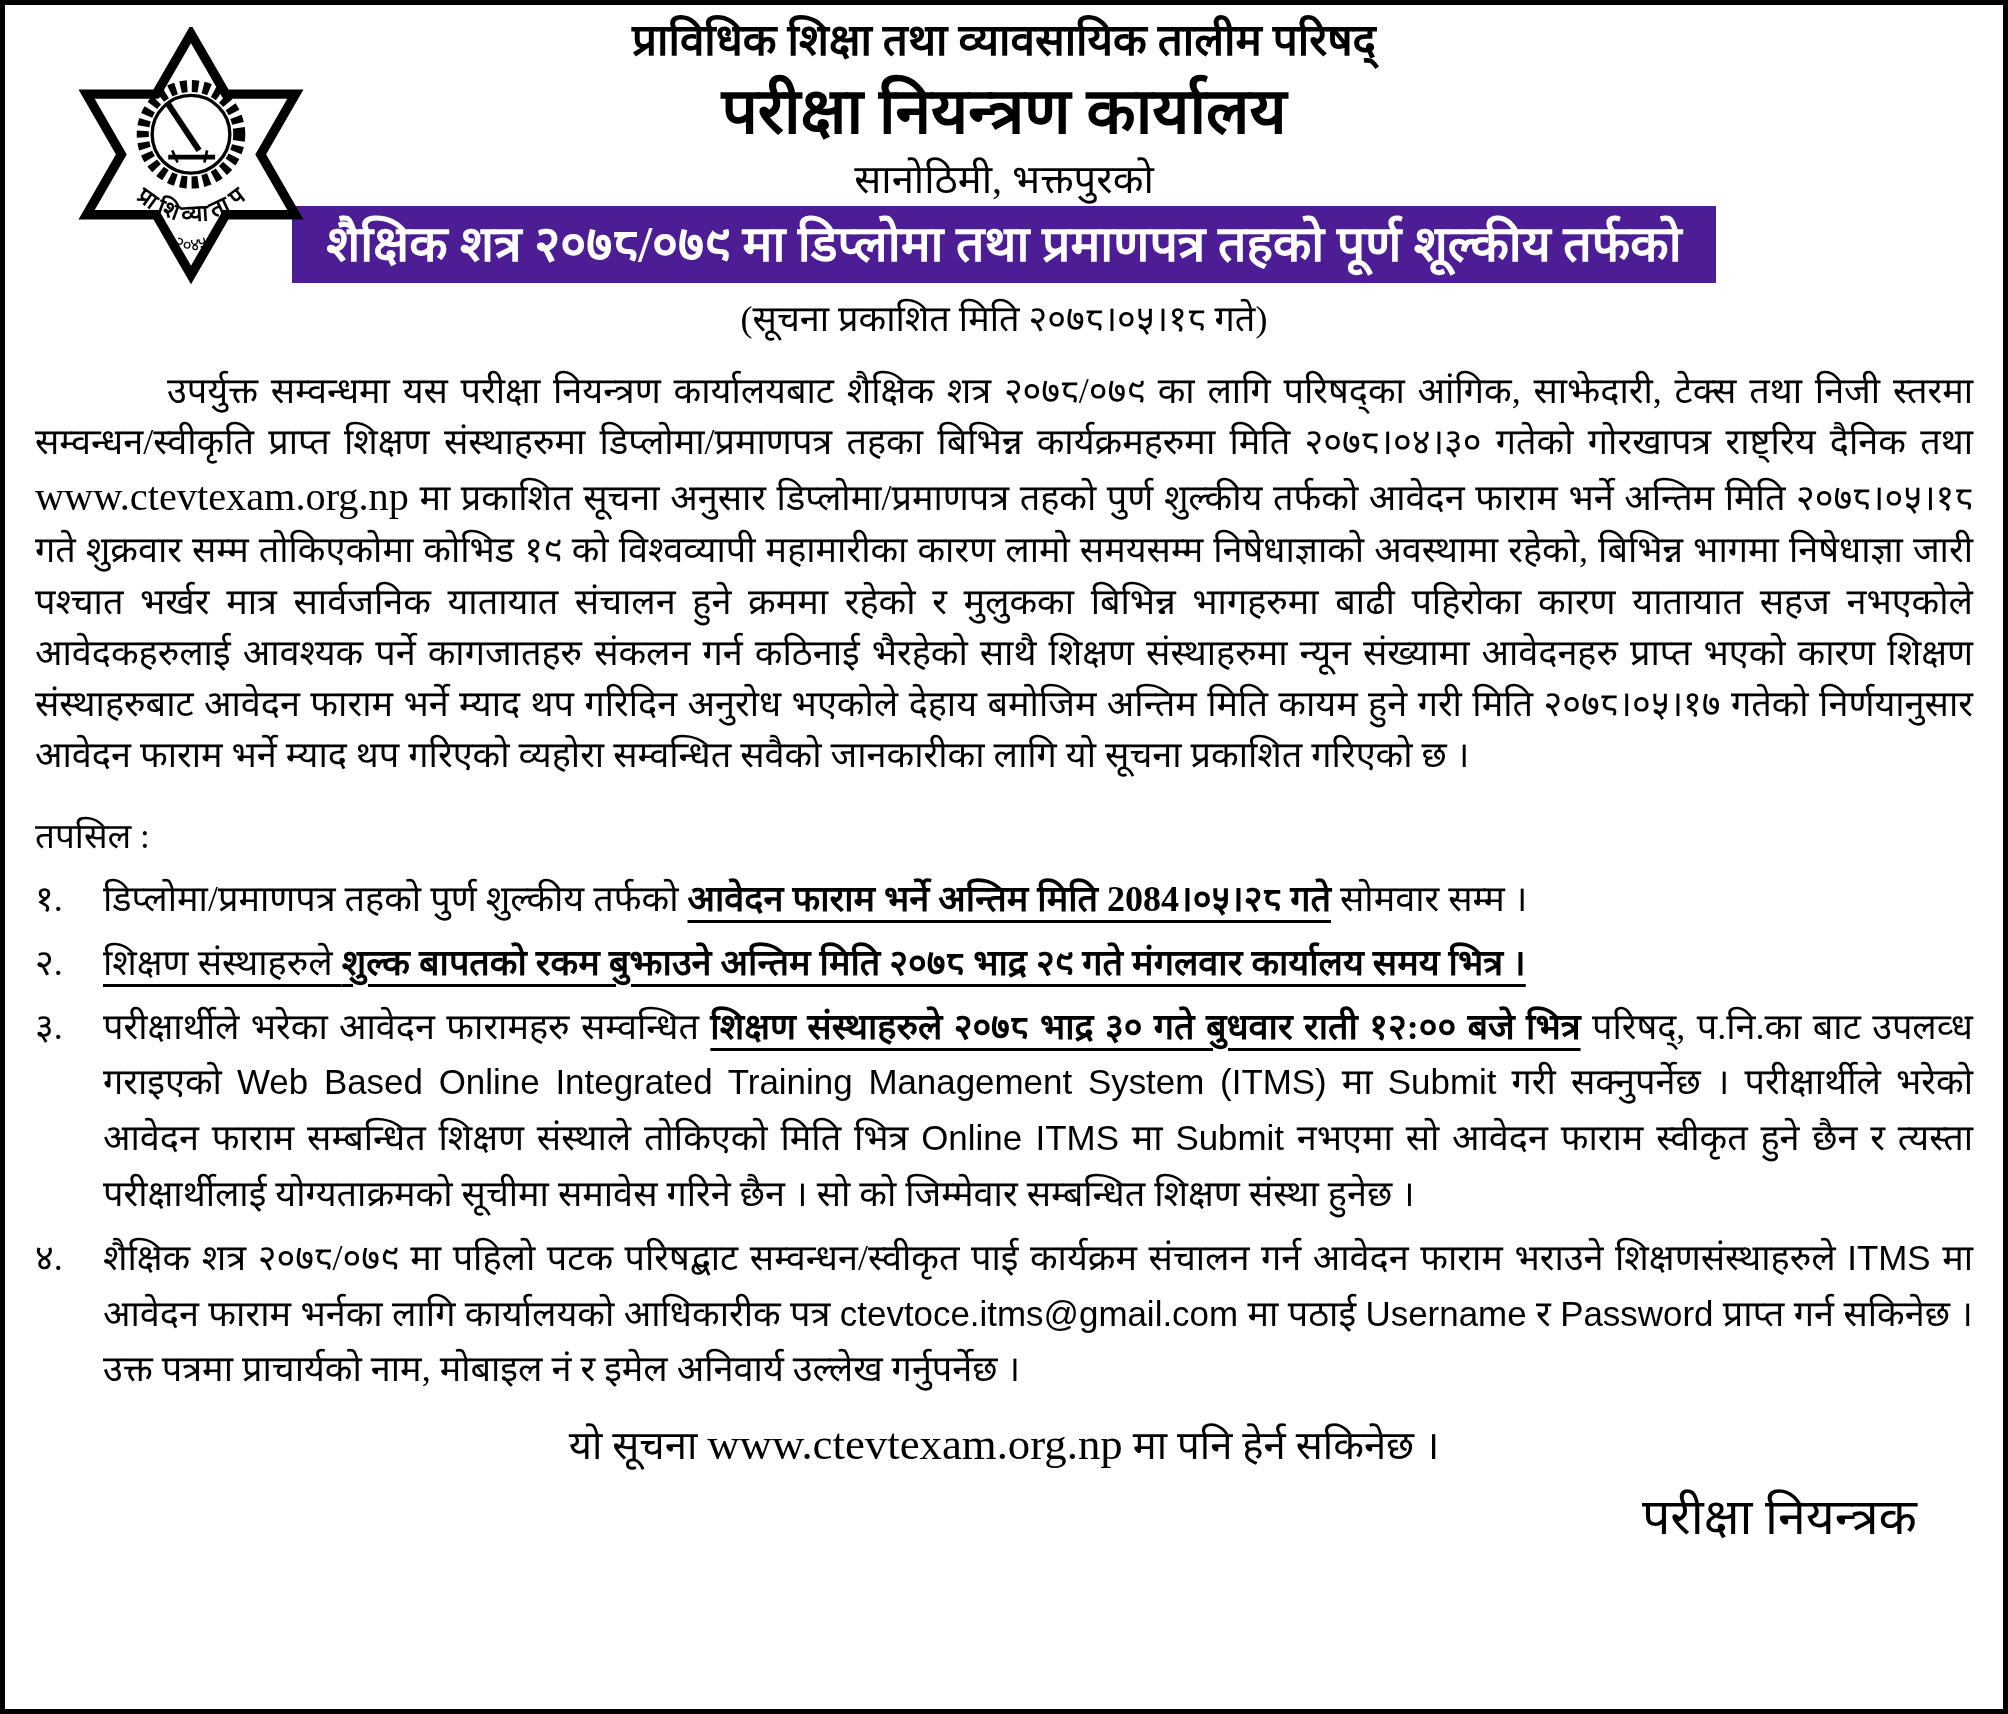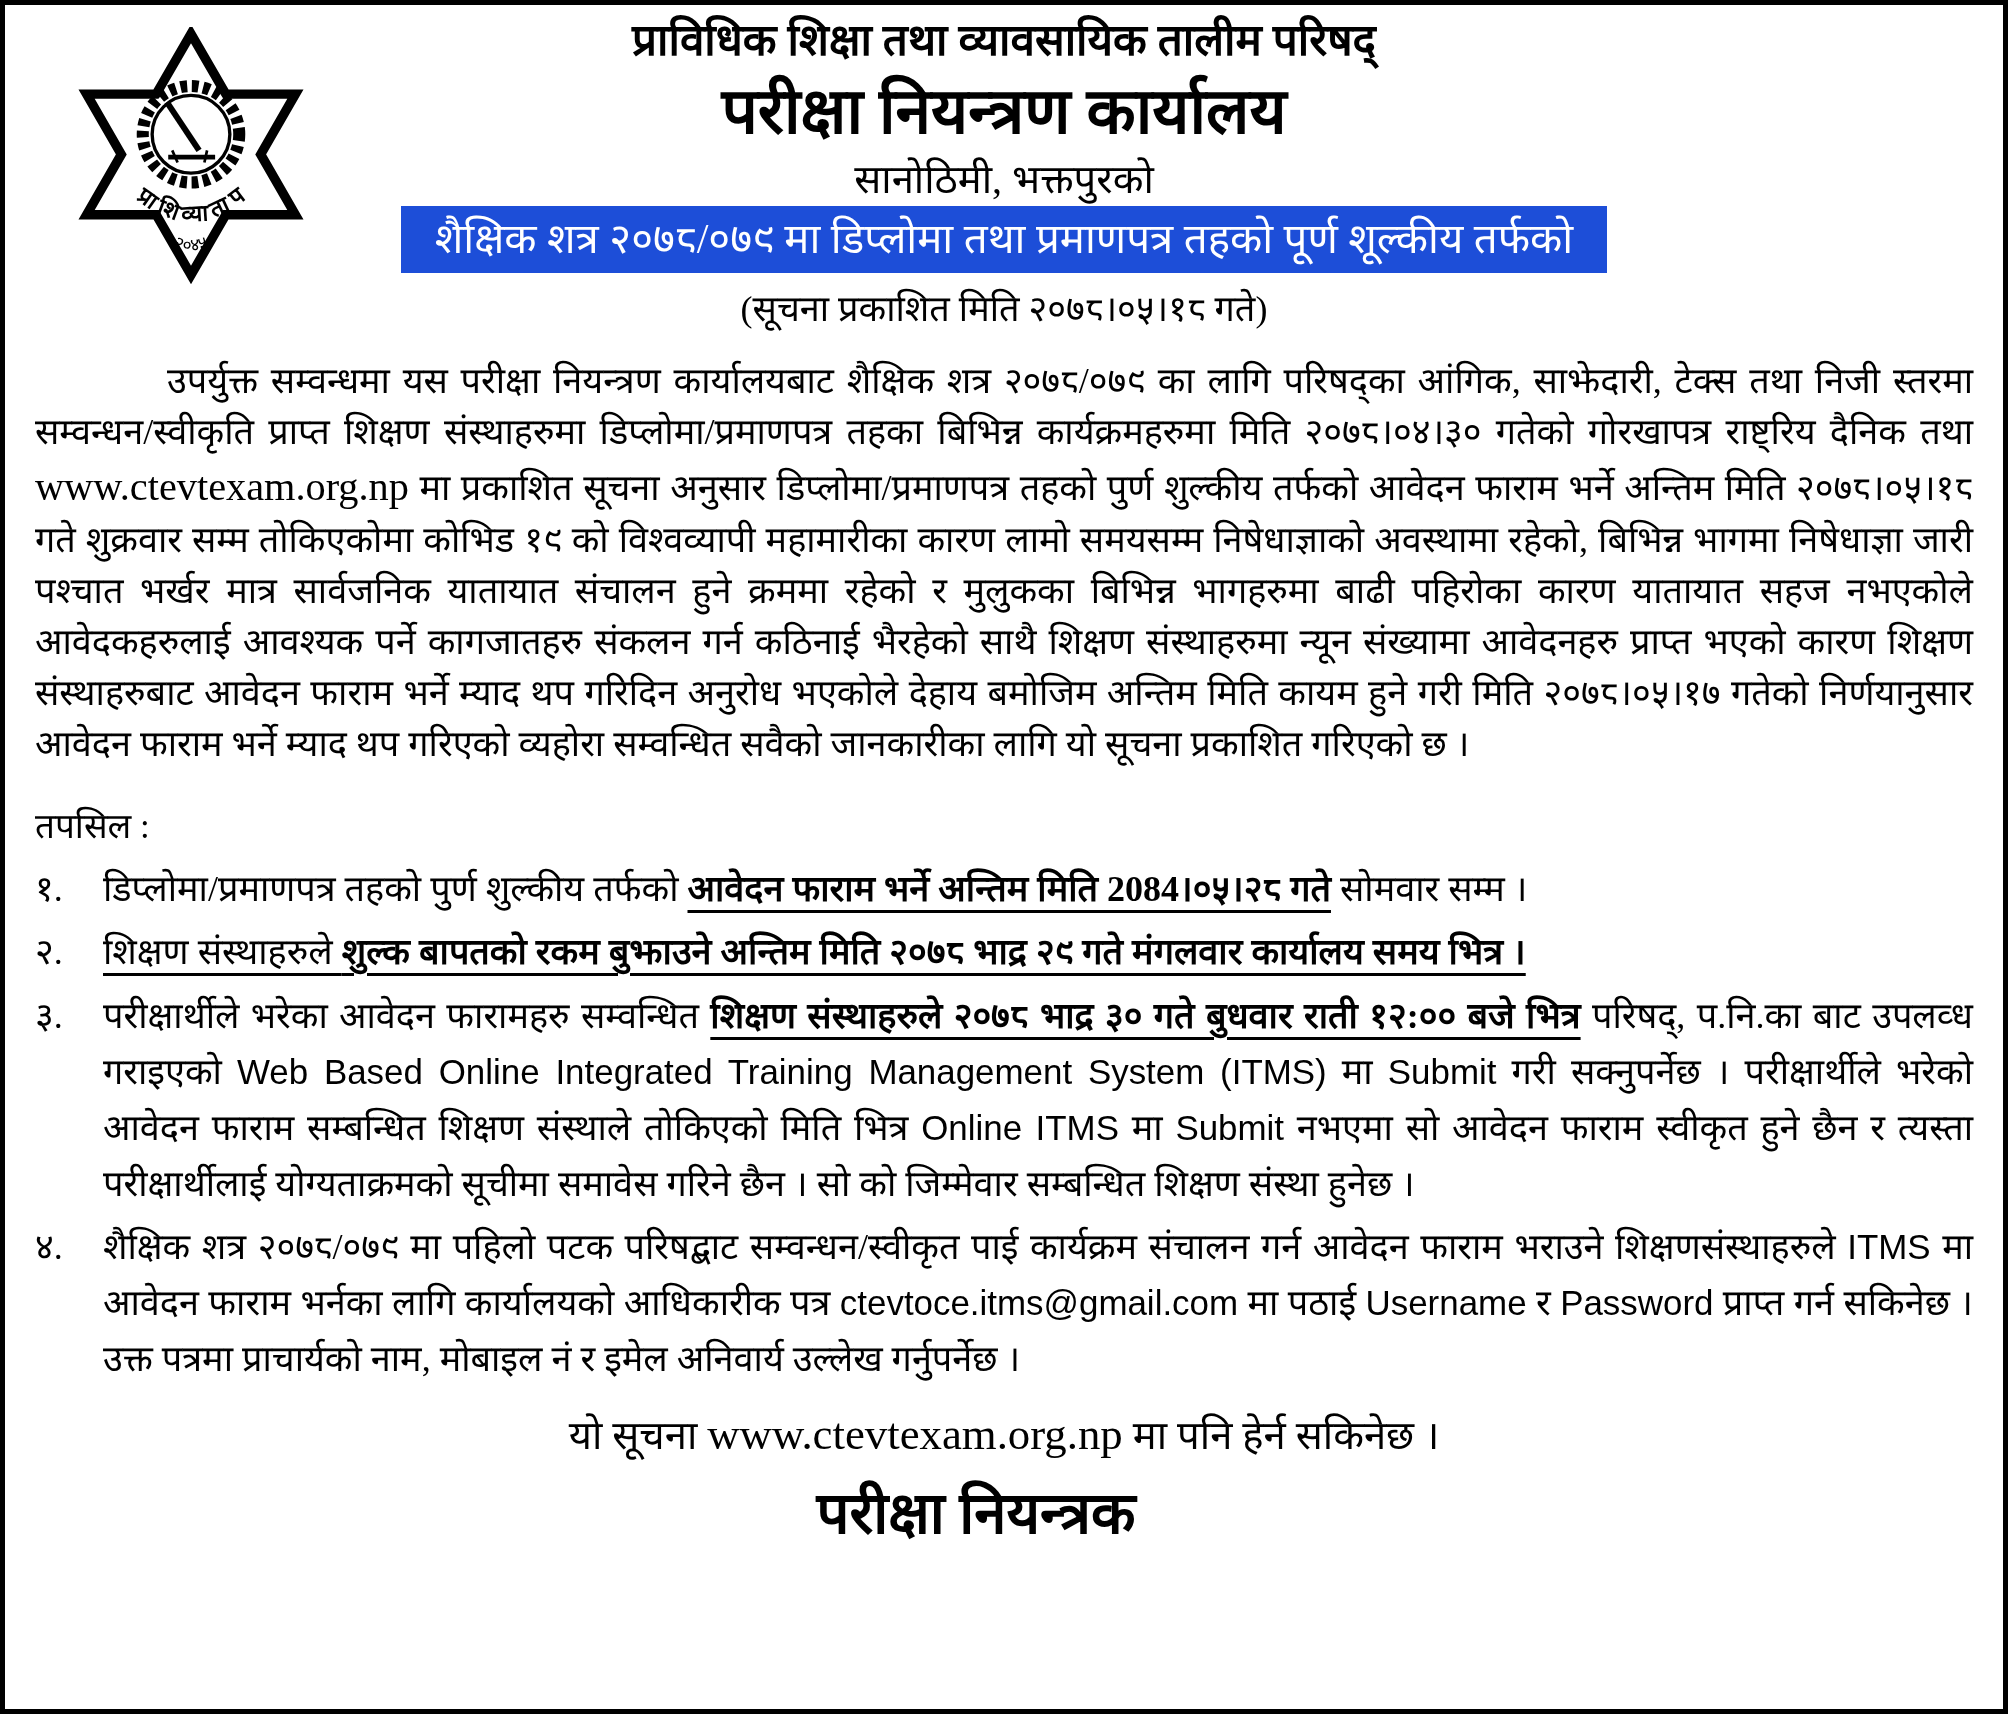--- a/index.html
+++ b/index.html
@@ -17,43 +17,43 @@
   
   .logo{position:absolute;left:52px;top:22px;width:268px;height:295px;}
   .logo svg{width:100%;height:100%;}
   
   .header{text-align:center;}
   .org-line{font-size:44px;line-height:1.25;margin:2px 0 0 0;font-weight:bold;}
   .office-line{font-size:64px;font-weight:bold;line-height:1.25;margin:4px 0 0 0;}
   .address-line{font-size:40px;line-height:1.2;margin:4px 0 2px 0;}
   .banner{margin:2px 0;}
   .banner-box{
-    display:inline-block;background:#1d4ed8;color:#fff;
-    font-size:42px;font-weight:normal;line-height:1.3;
+    display:inline-block;background:#4c1d95;color:#fff;
+    font-size:50px;font-weight:bold;line-height:1.3;
     padding:6px 34px;
   }
   .pub-date{font-size:36px;margin:10px 0 0 0;}
   
   .body-para{
     font-size:36px;line-height:1.42;text-align:justify;
     margin:24px 0 0 0;text-indent:132px;
   }
   .url{font-family:"Liberation Serif","DejaVu Serif",serif;font-size:1.12em;}
   .latin{font-family:"Liberation Sans","DejaVu Sans",sans-serif;font-size:0.97em;}
   
   .tapasil{font-size:35px;font-weight:normal;margin:30px 0 14px 0;}
   .nlist{margin:0;}
   .li{display:flex;margin:0 0 8px 0;font-size:36px;line-height:1.55;}
   .li .num{flex:none;width:68px;}
   .li .li-text{flex:1;text-align:justify;}
   .b{font-weight:bold;}
   .u{text-decoration:underline;text-decoration-thickness:3px;text-underline-offset:9px;}
   
   .footer-note{text-align:center;font-size:40px;margin:18px 0 0 0;}
-  .signature{text-align:center;font-size:58px;font-weight:bold;padding:10px 56px 0 0;}
+  .signature{text-align:right;font-size:50px;font-weight:normal;padding:10px 56px 0 0;}
 </style>
 </head>
 <body>
 
 <div class="page">
 
   <div class="logo">
     <svg viewBox="0 0 200 220" xmlns="http://www.w3.org/2000/svg">
       <defs>
         <path id="arcText" d="M 50,120 Q 100,170 150,120" fill="none"></path>

